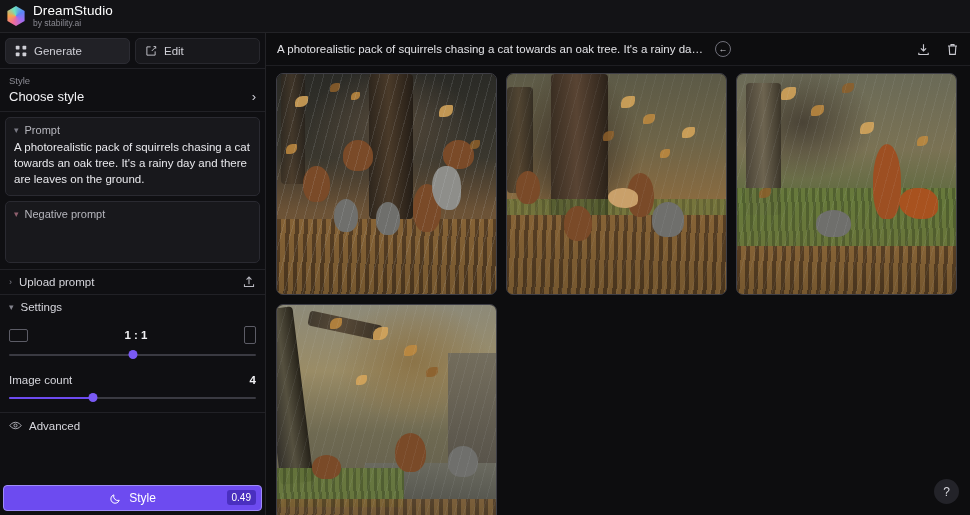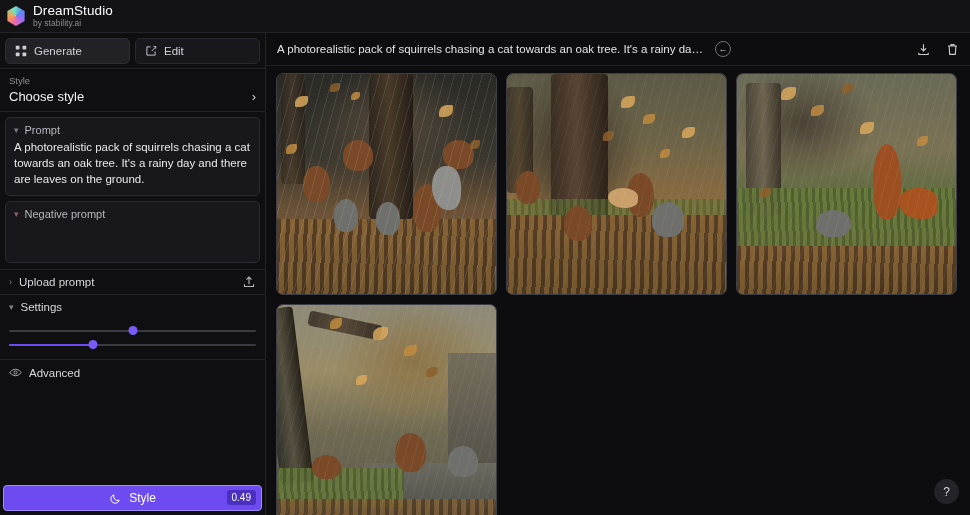--- a/index.html
+++ b/index.html
@@ -310,25 +310,34 @@
           </svg>
         </span>
       </div>
 
       <div class="row-line">
         <span class="chev">▾</span>
         <span>Settings</span>
       </div>
 
       <div class="settings-body">
+        <div class="ar-row">
+          <span class="frame land"></span>
+          <span class="ar-label">1 : 1</span>
+          <span class="frame port"></span>
+        </div>
         <div class="slider">
           <div class="track"></div>
           <div class="thumb" id="ar-thumb" style="left: 50%;"></div>
         </div>
 
+        <div class="count-row">
+          <span class="count-label">Image count</span>
+          <span class="count-value">4</span>
+        </div>
         <div class="slider">
           <div class="track"></div>
           <div class="track-fill" id="ic-fill" style="width: 34%;"></div>
           <div class="thumb" id="ic-thumb" style="left: 34%;"></div>
         </div>
       </div>
 
       <div class="adv-row" style="margin-top:8px">
         <span class="icon">
           <svg width="13" height="13" viewBox="0 0 16 16" fill="none" stroke="#b9b9c1" stroke-width="1.1">

